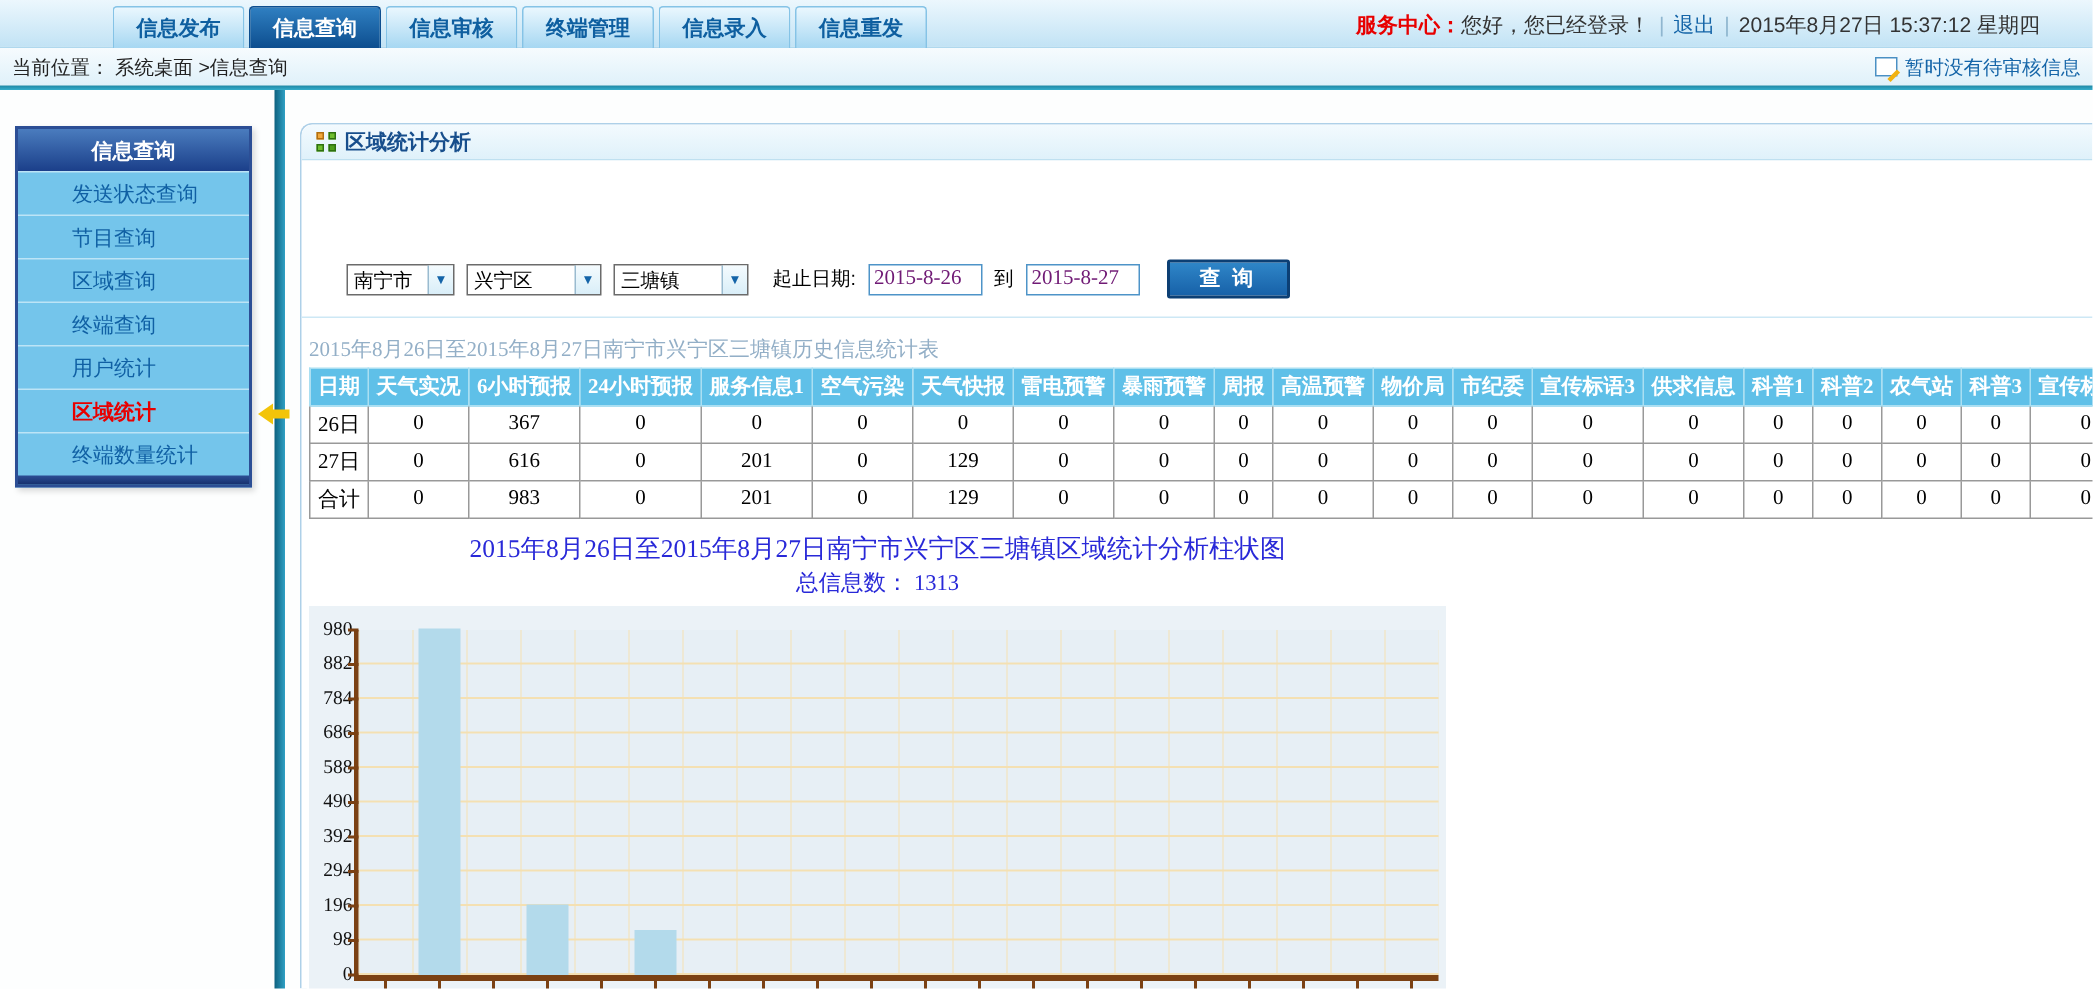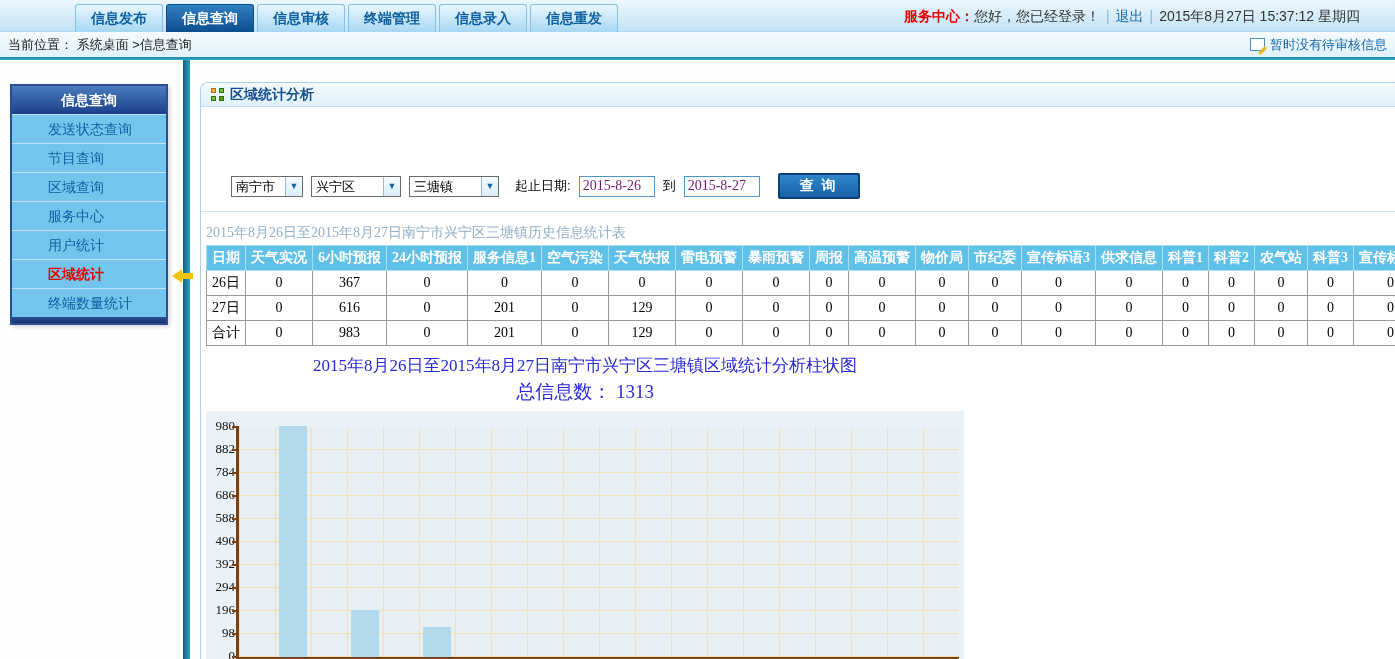--- a/index.html
+++ b/index.html
@@ -79,21 +79,21 @@
   table.stats th { background:#5FC0E8; color:#fff; font-weight:bold; border:1px solid #AADFF2;
     padding:3px 5px; white-space:nowrap; text-align:center; }
   table.stats td { border:1px solid #999; padding:3px 5px; text-align:center; color:#000;
     white-space:nowrap; height:24px; }
 
   
   .chart-block { margin-left:5px; width:758px; }
   .chart-title { margin-top:8px; text-align:center; color:#2929D8;
     font-family:"Liberation Serif", serif; font-size:17px; }
   .chart-subtitle { text-align:center; color:#2929D8; font-family:"Liberation Serif", serif;
-    font-size:19px; margin-top:2px; }
+    font-size:15px; margin-top:2px; }
   .chart-widget { margin-top:6px; background:#EBF2F7; padding:16px 0 30px 0; position:relative; }
   .plot-wrap { position:relative; margin-left:30px; width:723px; }
   .plot { position:relative; height:234px; border-left:3px solid #7B4113; border-bottom:4px solid #7B4113;
     background-color:#E7EFF5;
     background-image:linear-gradient(to top,#F4E0B2 1px,transparent 1px),
                      linear-gradient(to right,#F4E0B2 1px,transparent 1px);
     background-size:100% 23px, calc(100% / 20) 100%;
     background-position:left bottom, left bottom; }
   .bars { position:absolute; left:0; right:0; top:0; bottom:0; display:flex; align-items:flex-end; }
   .bar-slot { flex:1; display:flex; justify-content:center; }
@@ -146,21 +146,21 @@
   </div>
   <div class="rule"></div>
 </div>
 
 <div class="sidebar">
   <div class="sb-title">信息查询</div>
   <div id="sb-items">
       <div class="sb-item">发送状态查询</div>
       <div class="sb-item">节目查询</div>
       <div class="sb-item">区域查询</div>
-      <div class="sb-item">服务中心</div>
+      <div class="sb-item">终端查询</div>
       <div class="sb-item">用户统计</div>
       <div class="sb-item active">区域统计</div>
       <div class="sb-item">终端数量统计</div>
     </div>
   <div class="sb-foot"></div>
 </div>
 
 <div class="divider"></div>
 <div class="collapse-arrow">
   <span class="head"></span>

